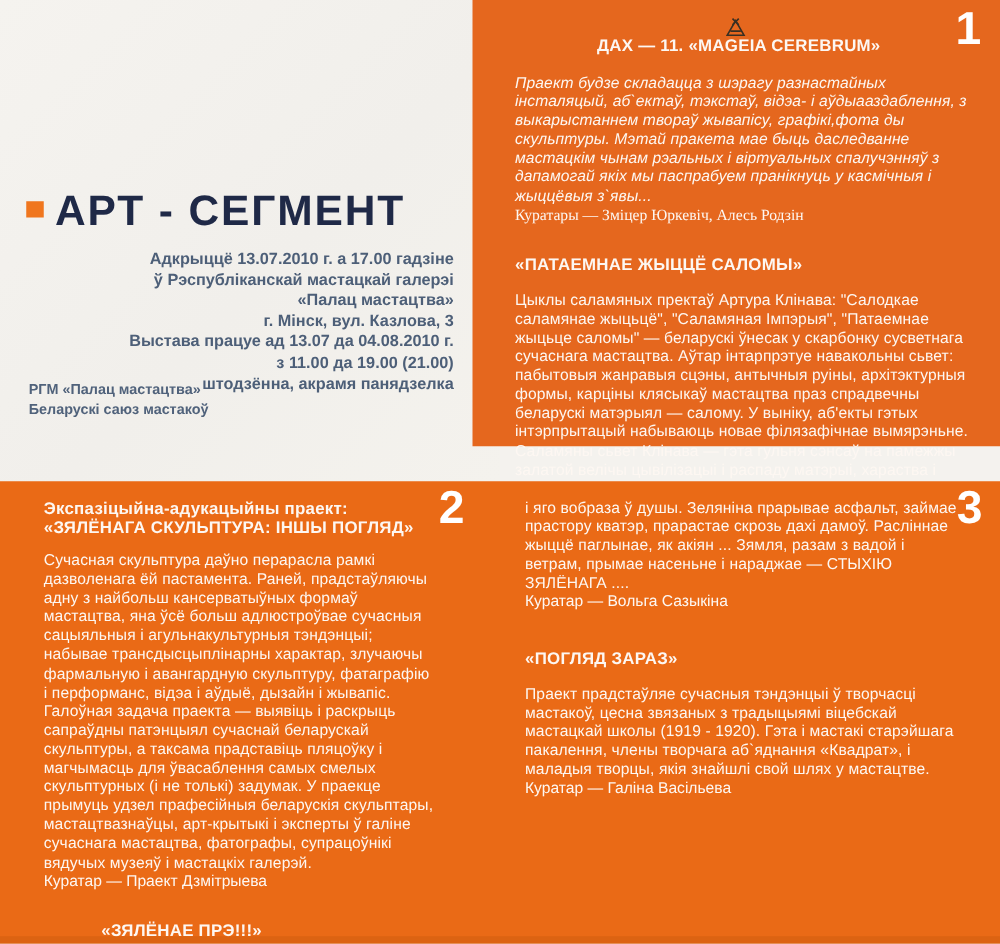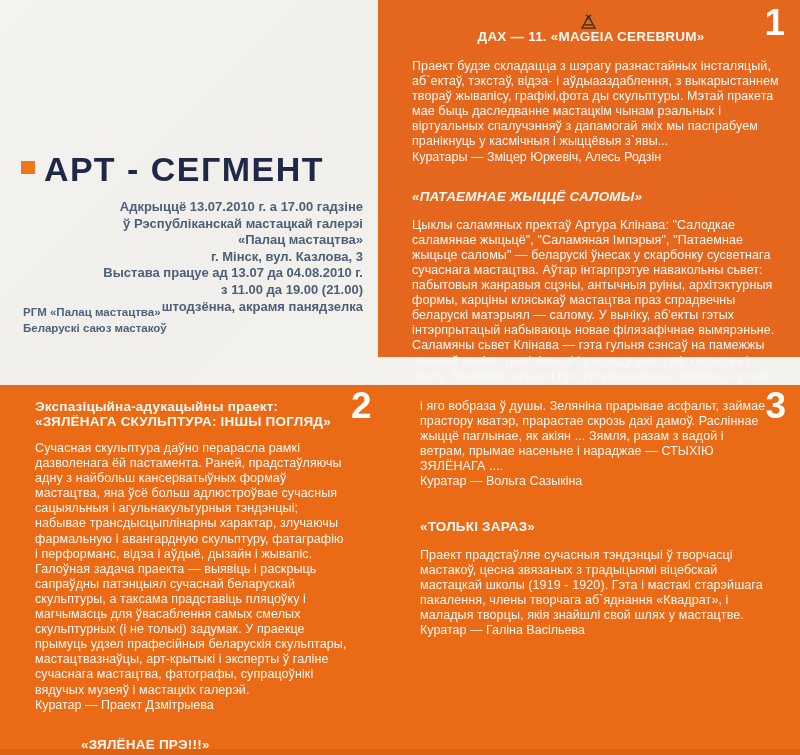--- a/index.html
+++ b/index.html
@@ -54,23 +54,23 @@
   .num-3 { right:14px; top:2px; }
 
   .sec-header { font-size:13.5px; font-weight:bold; letter-spacing:.2px; }
   .body-text  { font-size:12.5px; line-height:15.1px; letter-spacing:.1px; }
   .curator    { font-size:12.5px; line-height:15.1px; }
 
   
   .tr-inner { position:absolute; left:17px; top:14px; width:392px; }
   .tr-h1 { display:flex; align-items:center;flex-direction:column; }
   .roof-icon { width:17px; height:15px; margin-right:6px; flex:0 0 auto; }
-  .tr-body1   { margin:15px 0 0 17px; width:372px; }
-  .tr-cur1    { margin:0 0 0 17px; }
-  .tr-h2      { margin:24px 0 0 17px;font-style:italic; }
+  .tr-body1   { margin:15px 0 0 17px; width:372px;font-style:italic; }
+  .tr-cur1    { margin:0 0 0 17px;font-family:Liberation Serif, serif; }
+  .tr-h2      { margin:24px 0 0 17px; }
   .tr-body2   { margin:14px 0 0 17px; width:372px; }
   .tr-cur2    { margin:0 0 0 17px; }
 
   
   .col-left  { position:absolute; left:35px;  top:14px; width:314px; }
   .col-right { position:absolute; left:420px; top:14px; width:348px; }
   .bl-body    { margin-top:12px; }
   .bl-h2      { margin-top:24px;margin-left:46px; }
   .br-cur1    { margin-top:0; }
   .br-h       { margin-top:29px; }
@@ -135,21 +135,21 @@
       <div class="curator">Куратар — Праект  Дзмітрыева</div>
 
       <div class="sec-header bl-h2">«ЗЯЛЁНАЕ  ПРЭ!!!»</div>
 
     </div>
 
     <div class="col-right">
       <div class="body-text">і яго вобраза ў душы. Зеляніна прарывае асфальт, займае прастору кватэр, прарастае скрозь дахі дамоў.  Расліннае жыццё паглынае, як акіян ...  Зямля, разам з вадой і ветрам, прымае насеньне і нараджае — СТЫХІЮ ЗЯЛЁНАГА ....</div>
       <div class="curator br-cur1">Куратар — Вольга Сазыкіна</div>
 
-      <div class="sec-header br-h">«ТОЛЬКІ ЗАРАЗ»</div>
+      <div class="sec-header br-h">«ПОГЛЯД ЗАРАЗ»</div>
       <div class="body-text br-body">Праект прадстаўляе сучасныя тэндэнцыі ў творчасці мастакоў, цесна звязаных з традыцыямі віцебскай мастацкай школы (1919 - 1920). Гэта і мастакі старэйшага пакалення, члены творчага аб`яднання «Квадрат», і маладыя творцы, якія знайшлі свой шлях у мастацтве.</div>
       <div class="curator">Куратар — Галіна  Васільева</div>
     </div>
 
     <div class="bottom-edge"></div>
   </div>
 
 </div>
 
 </body></html>

